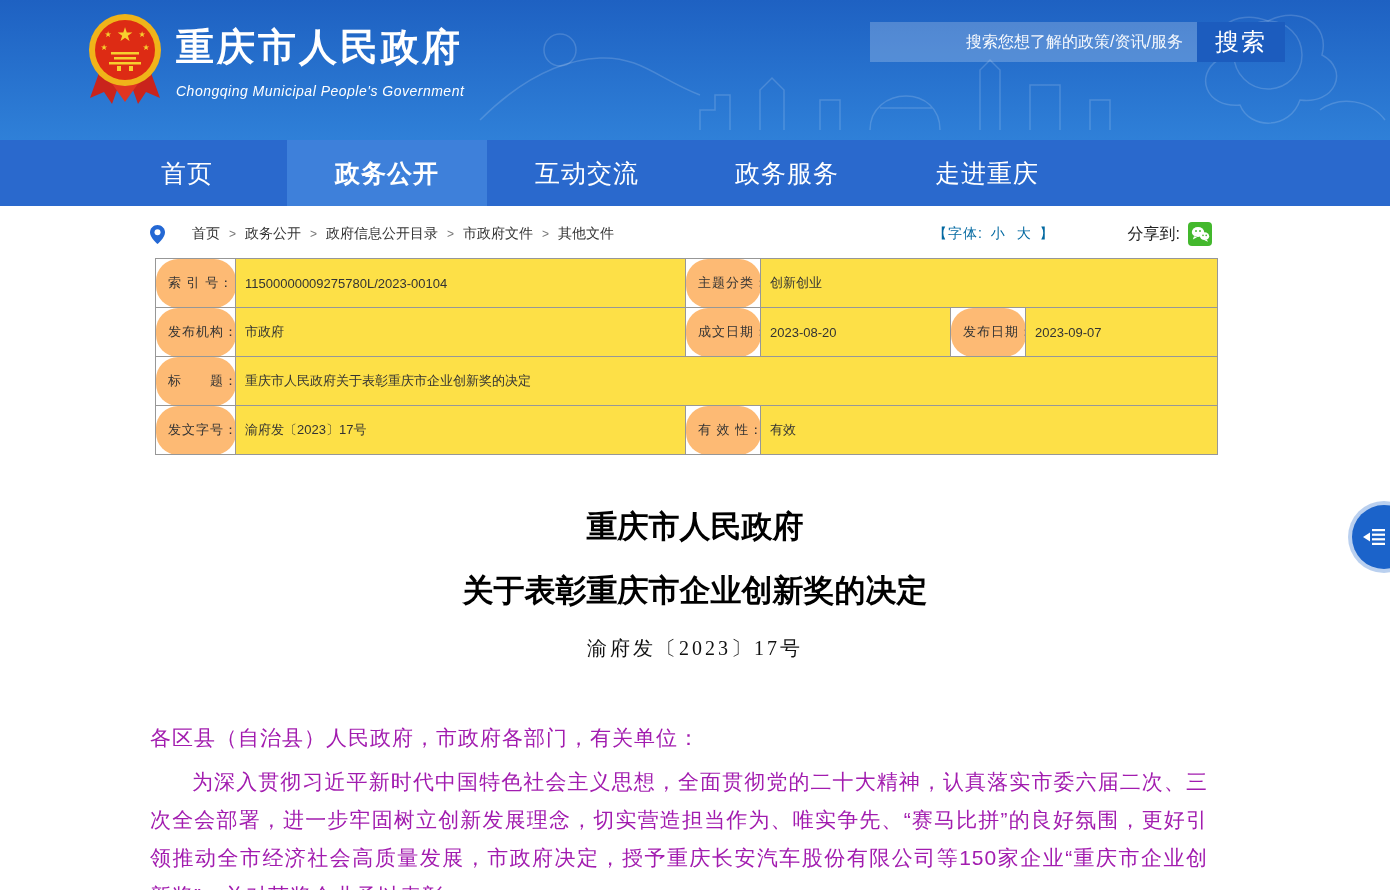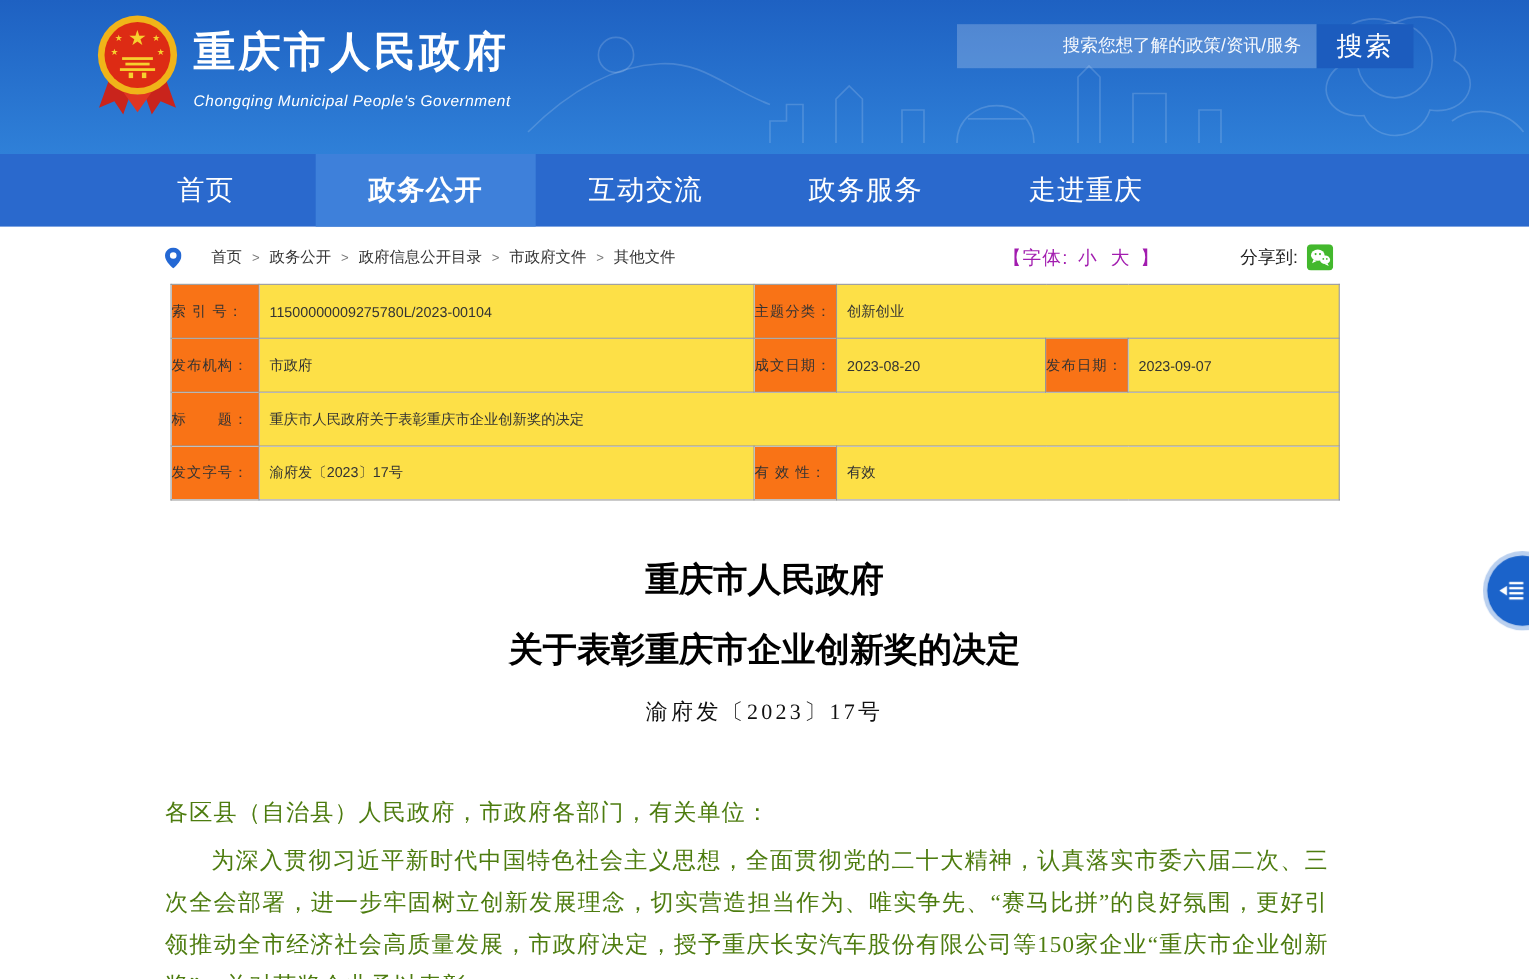--- a/index.html
+++ b/index.html
@@ -29,40 +29,40 @@
   .nav-item.active { background:#3e80da; font-weight:bold; }
 
   
   .crumb-row { display:flex; align-items:center; margin:12px 0 0 150px; width:1062px;
                height:32px; font-size:14px; color:#333; }
   .pin { display:flex; margin-right:18px; }
   .crumb { margin:0 9px; cursor:pointer; }
   .crumb:first-of-type { margin-left:0; }
   .sep { color:#777; font-size:12px; }
   .crumb-right { margin-left:auto; display:flex; align-items:center; }
-  .font-widget { font-size:17px; color:#a21caf; letter-spacing:1px; }
+  .font-widget { font-size:14px; color:#0369a1; letter-spacing:1px; }
   .font-small,.font-large { cursor:pointer; margin:0 3px; }
   .share-label { margin-left:73px; font-size:16px; color:#222; }
   .wechat { display:flex; margin-left:8px; cursor:pointer; }
 
   
   .meta-table { margin:8px 0 0 155px; width:1062px; border-collapse:collapse; table-layout:fixed; }
   .meta-table td { border:1px solid #979797; height:49px; font-size:13px; color:#333;
                    vertical-align:middle; overflow:hidden; white-space:nowrap; }
-  td.lbl { background:#f97316; padding-left:0; letter-spacing:1px; }
+  td.lbl { background:#fdba74; padding-left:12px; letter-spacing:1px;border-radius:22px; }
   td.val { background:#fde047; padding-left:9px; }
 
   
   .doc { padding-top:52px; }
   .doc-title { text-align:center; font-family:"Liberation Serif","DejaVu Serif",serif;
                font-size:31px; font-weight:bold; color:#000; line-height:40px; margin-bottom:24px; }
   .doc-number { text-align:center; font-family:"Liberation Serif","DejaVu Serif",serif;
                 font-size:20px; color:#111; letter-spacing:3px; line-height:26px; margin-bottom:58px; }
-  .para { width:1058px; margin-left:150px; font-family:Liberation Serif, serif;
-          font-size:21px; line-height:38px; color:#4d7c0f; text-align:justify; letter-spacing:1px; }
+  .para { width:1058px; margin-left:150px; font-family:Liberation Sans, sans-serif;
+          font-size:21px; line-height:38px; color:#a21caf; text-align:justify; letter-spacing:1px; }
   .para.indent { text-indent:2em; margin-top:6px; }
 
   
   .float-btn { position:fixed; right:-26px; top:505px; width:64px; height:64px; border-radius:50%;
                background:#1b63ca; box-shadow:0 0 0 4px rgba(27,99,202,.30);
                display:flex; align-items:center; cursor:pointer; }
   .float-btn svg { margin-left:11px; }
 </style>
 </head>
 <body>

